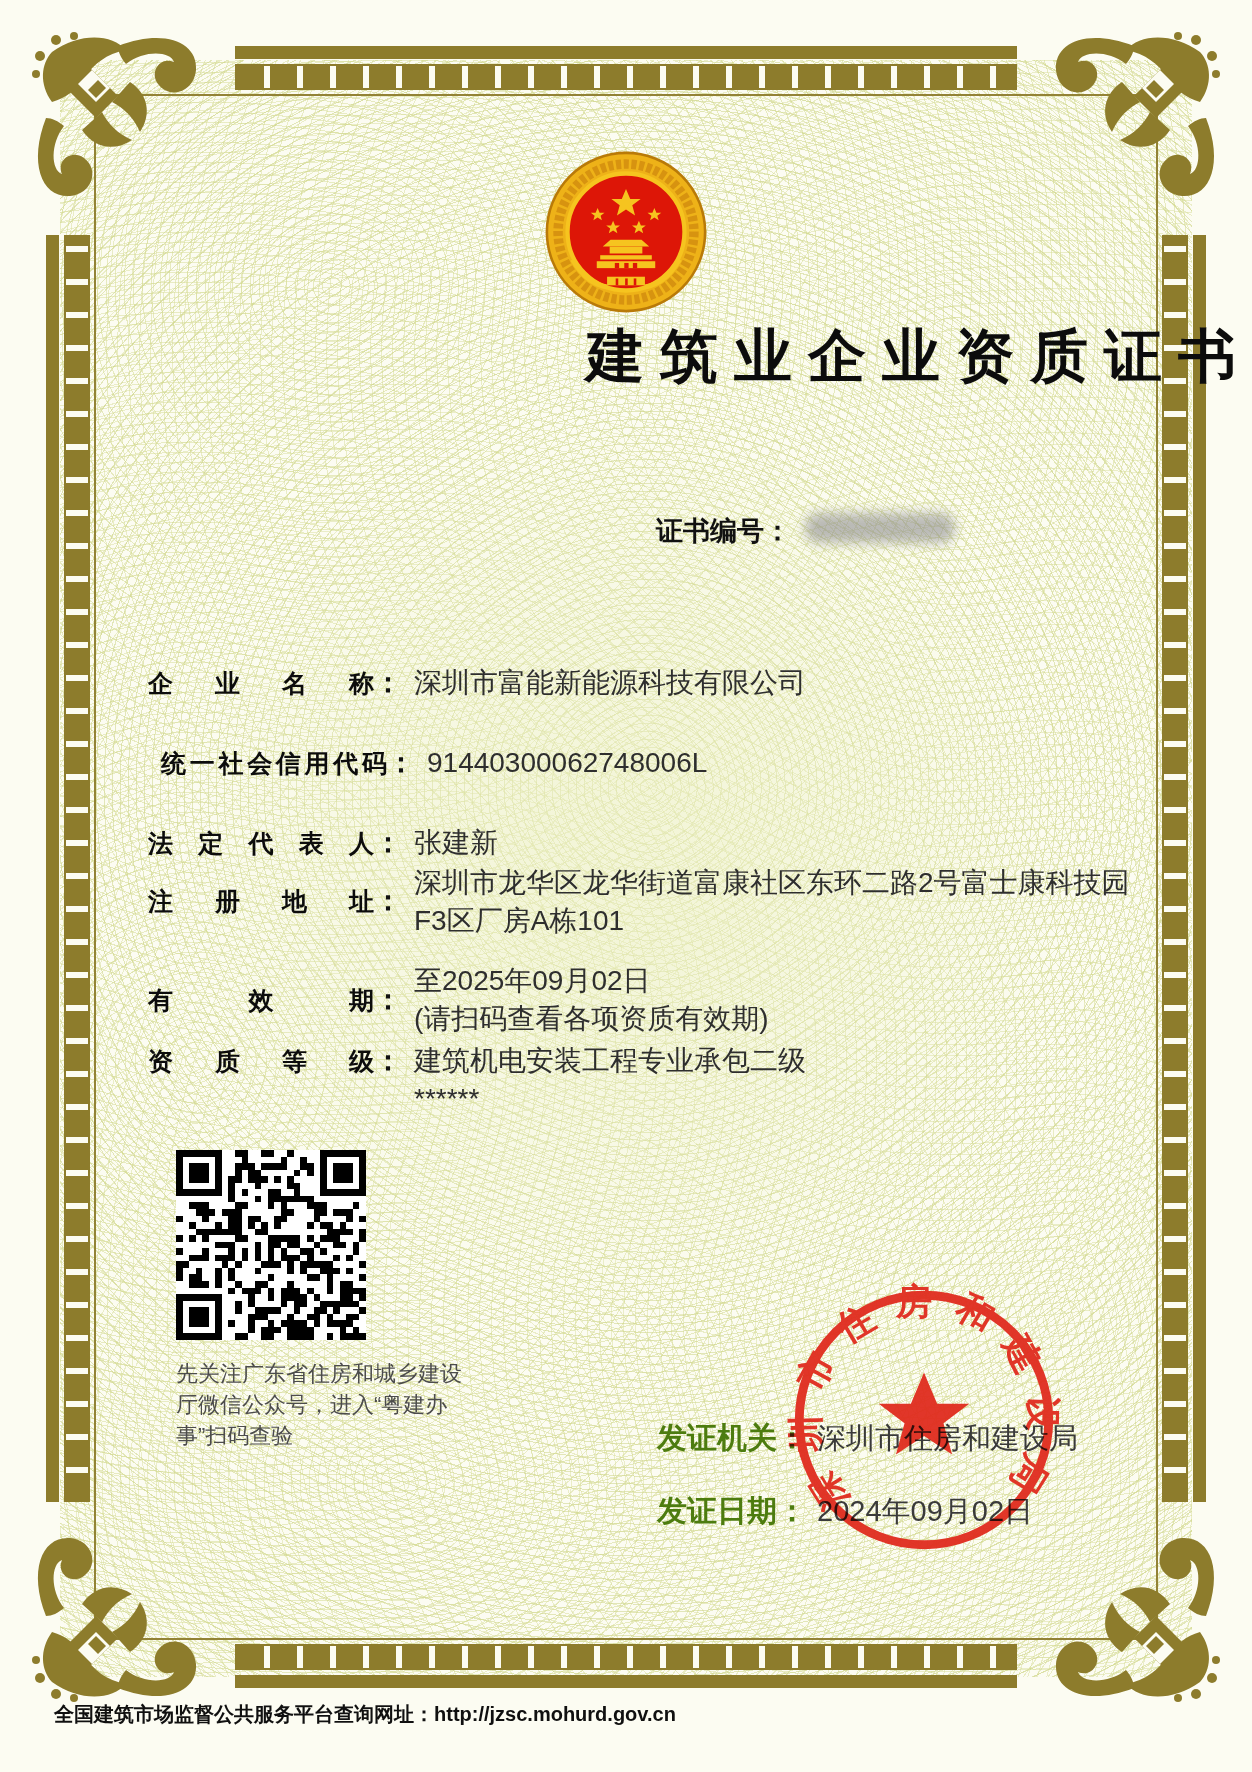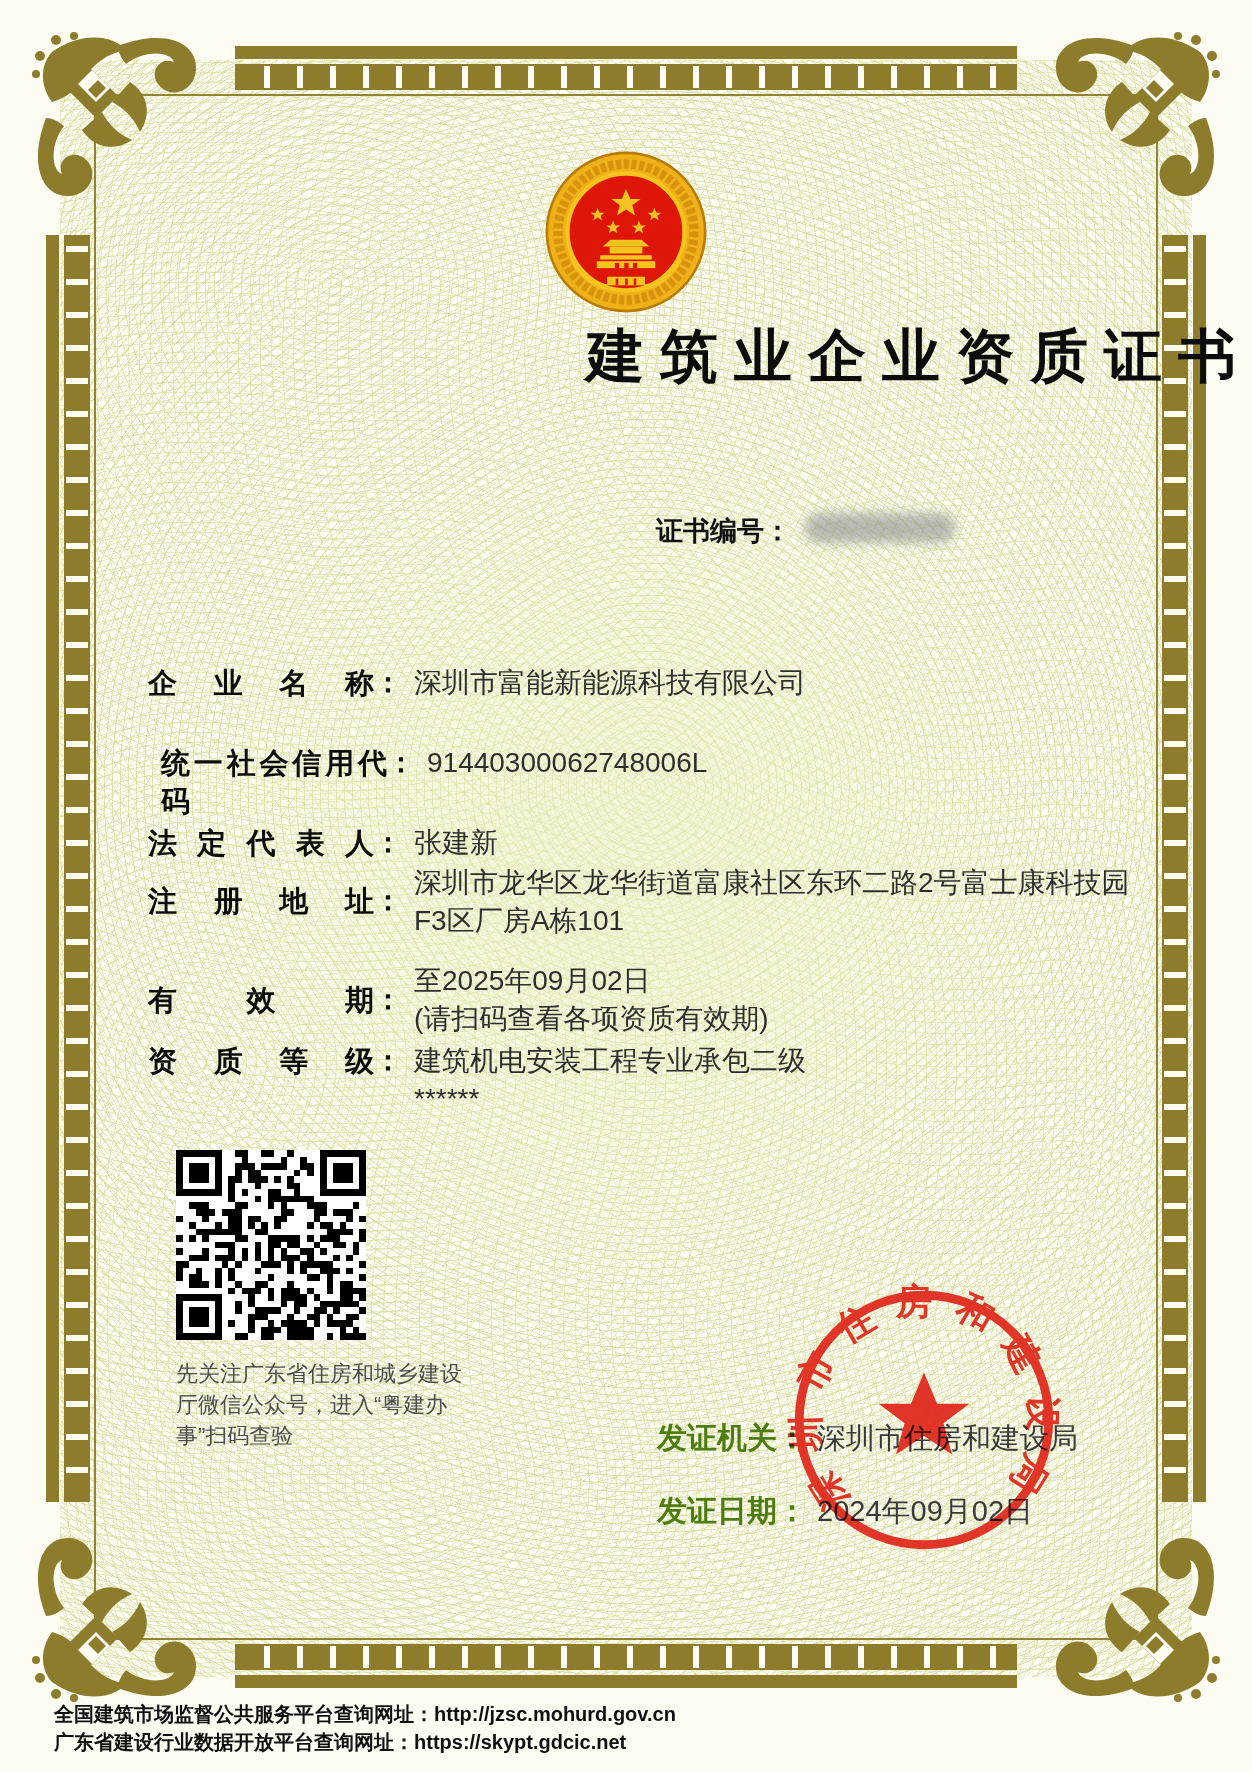--- a/index.html
+++ b/index.html
@@ -52,21 +52,21 @@
     font-size:58px;font-weight:900;letter-spacing:16px;color:#0c0c0c;
   }
   .certno{position:absolute;top:513px;left:656px;display:flex;}
   .certno .lbl{font-size:27px;font-weight:bold;}
   .certno .masked{
     width:150px;height:30px;margin-left:14px;border-radius:14px;
     background:#8f8f8f;opacity:.6;filter:blur(6px);
   }
   .fields{position:absolute;left:148px;top:656px;width:990px;}
   .frow{position:absolute;left:0;display:flex;align-items:flex-start;width:990px;}
-  .flabel{width:226px;font-size:29px;font-weight:bold;color:#0c0c0c;
+  .flabel{width:226px;font-size:25px;font-weight:bold;color:#0c0c0c;
     text-align:justify;text-align-last:justify;line-height:38px;flex:0 0 auto;}
   .fcolon{font-size:28px;font-weight:bold;line-height:38px;margin:0 12px 0 0;}
   .fvalue{font-size:28px;color:#2e2e2e;line-height:38px;flex:1;}
   .fnote{font-size:28px;color:#2e2e2e;line-height:38px;}
   .fnote:empty{display:none;}
   .r1{top:8px;} .r2{top:88px;padding-left:13px;} .r3{top:168px;} .r4{top:208px;} .r5{top:306px;align-items:center;} .r6{top:386px;}
   .r4 .flabel,.r4 .fcolon{margin-top:18px;}
   .qr{position:absolute;left:176px;top:1150px;width:300px;}
   .qr svg{display:block;background:#fff;}
   .qr-caption{margin-top:18px;font-size:22px;line-height:31px;color:#4c4c4c;width:300px;}
@@ -239,16 +239,15 @@
     <defs>
         <path id="sealarc" d="M 50,185 A 96,96 0 1 1 200,185" fill="none"></path>
       </defs>
     <text font-size="33" font-weight="bold" fill="#e02b1d" letter-spacing="18" font-family="Liberation Sans, sans-serif">
       <textPath href="#sealarc" startOffset="50%" text-anchor="middle">深圳市住房和建设局</textPath>
     </text>
   </svg>
 
   <div class="footer">
     <div>全国建筑市场监督公共服务平台查询网址：http://jzsc.mohurd.gov.cn</div>
-    <div>广东省建设行业数据开放平台查询网址：https://skypt.gdcic.net</div>
   </div>
 
 </div>
 
 </body></html>

